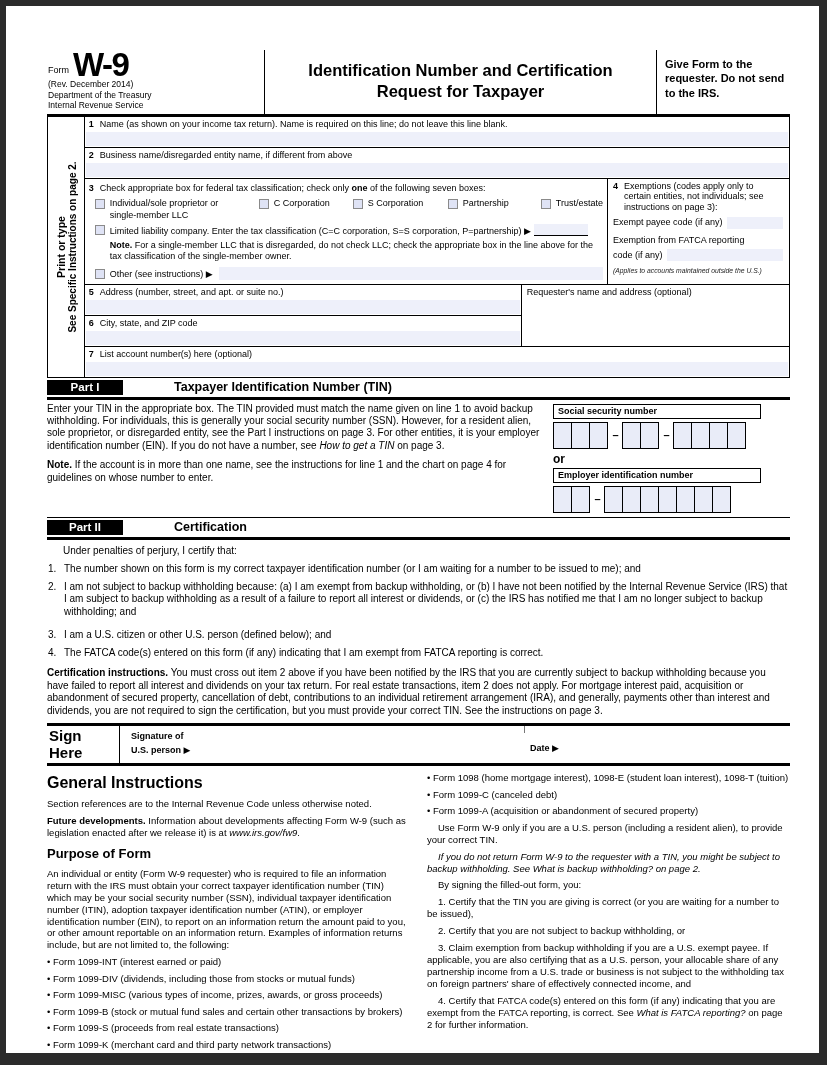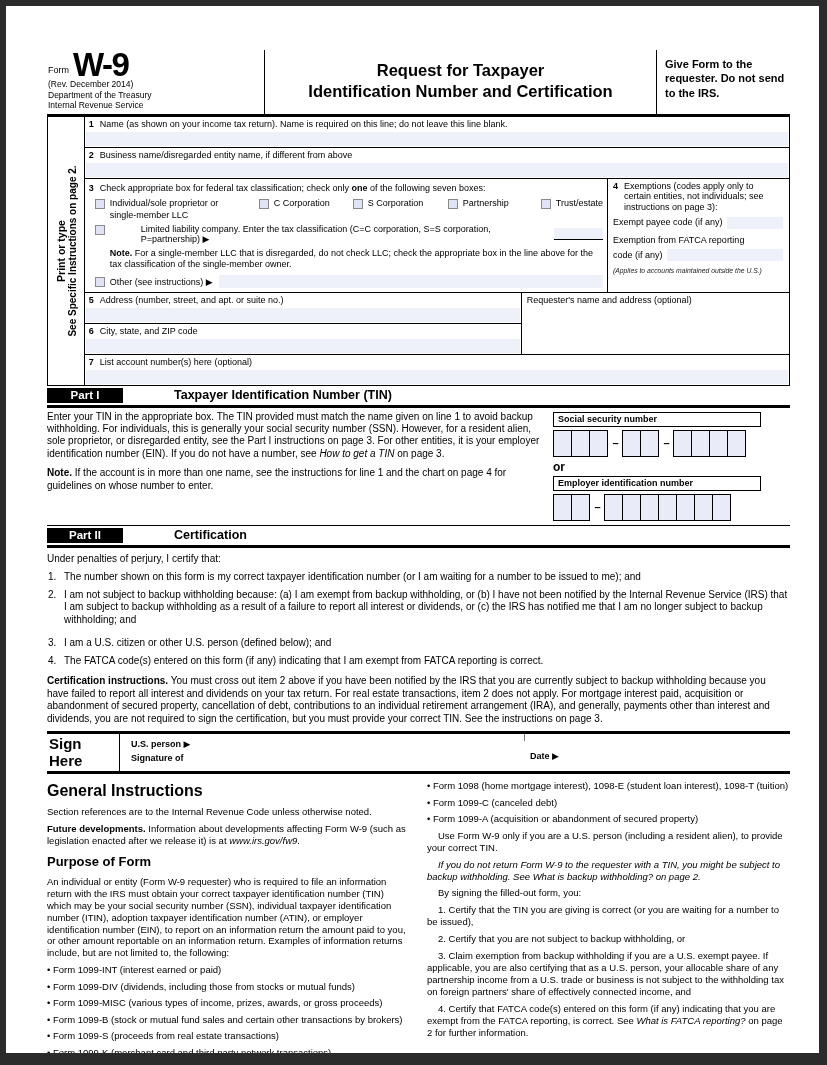--- a/index.html
+++ b/index.html
@@ -47,21 +47,21 @@
   .r3 { flex:1; padding:2px 4px 3px 4px; font-size:9px; }
   .r4 { width:182px; border-left:1px solid #000; padding:2px 6px 2px 5px; font-size:9px; line-height:1.25; }
   .cbrow1 { display:flex; margin:4px 0 2px 6px; }
   .cb { display:flex; align-items:flex-start; font-size:9px; line-height:1.25; }
   .cbbox { width:10px; height:10px; border:1px solid #8a8a8a; background:#dfe3f5; margin-right:5px; flex:none; margin-top:1px; }
   .cbrow1 .cb:nth-child(1){ width:164px; }
   .cbrow1 .cb:nth-child(2){ width:94px; }
   .cbrow1 .cb:nth-child(3){ width:95px; }
   .cbrow1 .cb:nth-child(4){ width:93px; }
   .pre { white-space:pre-line; }
-  .llcrow { display:flex; align-items:center; margin:3px 0 2px 6px;gap:31px; }
+  .llcrow { display:flex; align-items:flex-end; margin:3px 0 2px 6px; }
   .llcrow .cbbox { align-self:flex-start; }
   .llc-field { width:54px; height:12px; background:#eef0fa; border-bottom:1px solid #000; margin-left:3px; }
   .note3 { margin:4px 0 2px 21px; font-size:9px; line-height:1.25; }
   .otherrow { display:flex; align-items:center; margin:5px 0 1px 6px; }
   .other-field { flex:1; height:13px; background:#eef0fa; margin-left:6px; }
   .inline-field-row { display:flex; align-items:center; margin-top:3px; }
   .small-field { flex:1; height:12px; background:#eef0fa; margin-left:4px; }
   .applies { font-size:6.8px; font-style:italic; margin-top:6px; color:#222; }
   .gap6 { height:6px; }
   
@@ -79,21 +79,21 @@
   .p1text p { margin-bottom:7px; }
   .p1tin { width:237px; padding-top:1px; }
   .tin-label-box { border:1px solid #000; font-weight:bold; font-size:9px; padding:1px 4px 2px; width:208px; }
   .tin-row { display:flex; height:27px; margin-top:3px; }
   .tcell { width:19px; border:1px solid #000; background:#e9ecf8; margin-left:-1px; }
   .tcell:first-child { margin-left:0; }
   .tdash { width:15px; text-align:center; align-self:center; font-weight:bold; font-size:11px; }
   .or { font-weight:bold; font-size:12px; margin:3px 0 2px; }
   
   .p2body { padding:3px 0 6px; font-size:10px; line-height:1.25; }
-  .p2intro { margin:2px 0 6px; }
+  .p2intro { margin:2px 16px 6px; }
   .p2item { display:flex; margin:5px 0; }
   .p2item.sp { margin-top:11px; }
   .p2num { width:17px; flex:none; padding-left:1px; }
   .p2txt { flex:1; }
   .certp { margin-top:8px; }
   b.run { font-weight:bold; }
   
   .sign { display:flex; border-top:3px solid #000; border-bottom:3px solid #000; min-height:37px; }
   .sign-here { width:73px; font-size:15px; font-weight:bold; line-height:1.1; padding:2px 0 2px 2px; border-right:1px solid #000; }
   .sig-label { flex:1; font-size:9px; font-weight:bold; padding:4px 0 0 11px; line-height:1.5; }
@@ -119,22 +119,22 @@
     <div class="hd-left">
       <div class="form-word-row">
         <span class="form-word">Form</span>
         <span class="form-name">W-9</span>
       </div>
       <div class="hd-small">(Rev. December 2014)</div>
       <div class="hd-small">Department of the Treasury</div>
       <div class="hd-small">Internal Revenue Service</div>
     </div>
     <div class="hd-center">
+      <div>Identification Number and Certification</div>
       <div>Request for Taxpayer</div>
-      <div>Identification Number and Certification</div>
     </div>
     <div class="hd-right">Give Form to the requester. Do not send to the IRS.</div>
   </header>
 
   <div class="fields">
     <div class="side">
       <div class="side-rot">
         <div class="side-line1">Print or type</div>
         <div class="side-line2">See Specific Instructions on page 2.</div>
       </div>
@@ -319,22 +319,22 @@
     </div>
     <p class="certp"><b class="run">Certification instructions.</b><span> You must cross out item 2 above if you have been notified by the IRS that you are currently subject to backup withholding because you have failed to report all interest and dividends on your tax return. For real estate transactions, item 2 does not apply. For mortgage interest paid, acquisition or abandonment of secured property, cancellation of debt, contributions to an individual retirement arrangement (IRA), and generally, payments other than interest and dividends, you are not required to sign the certification, but you must provide your correct TIN. See the instructions on page 3.</span></p>
   </div>
 
   <div class="sign">
     <div class="sign-here">
       <div>Sign</div>
       <div>Here</div>
     </div>
     <div class="sig-label">
+      <div>Signature of</div>
       <div>U.S. person ▶</div>
-      <div>Signature of</div>
     </div>
     <div class="date-cell">
       <span class="tick"></span>
       <span>Date ▶</span>
     </div>
   </div>
 
   <div class="gi">
     <div class="gi-col">
       <div class="gi-title">General Instructions</div>

